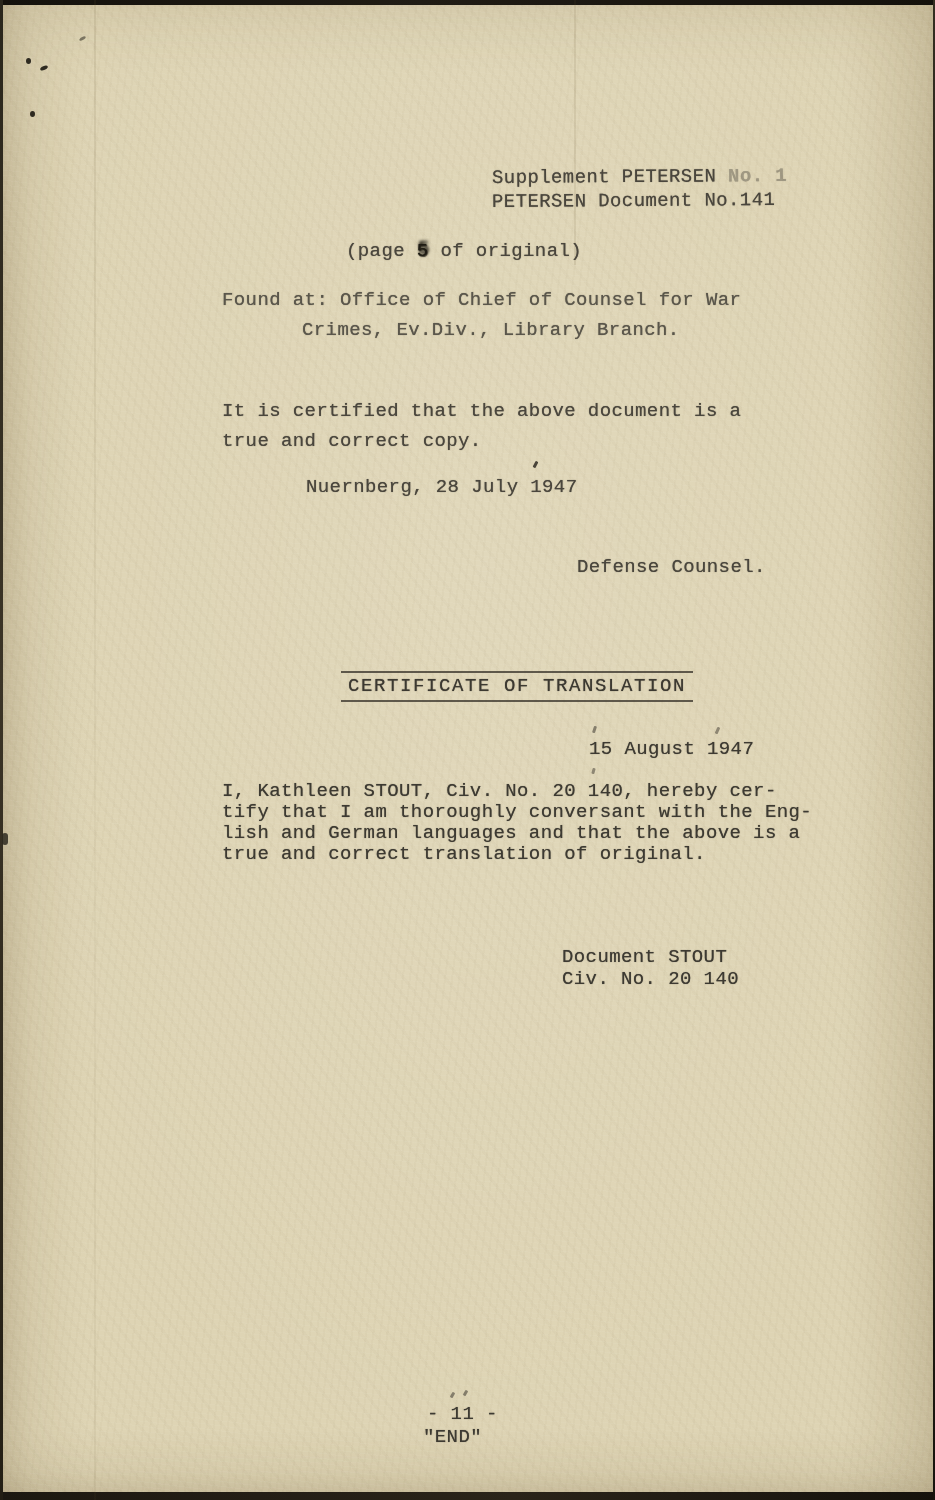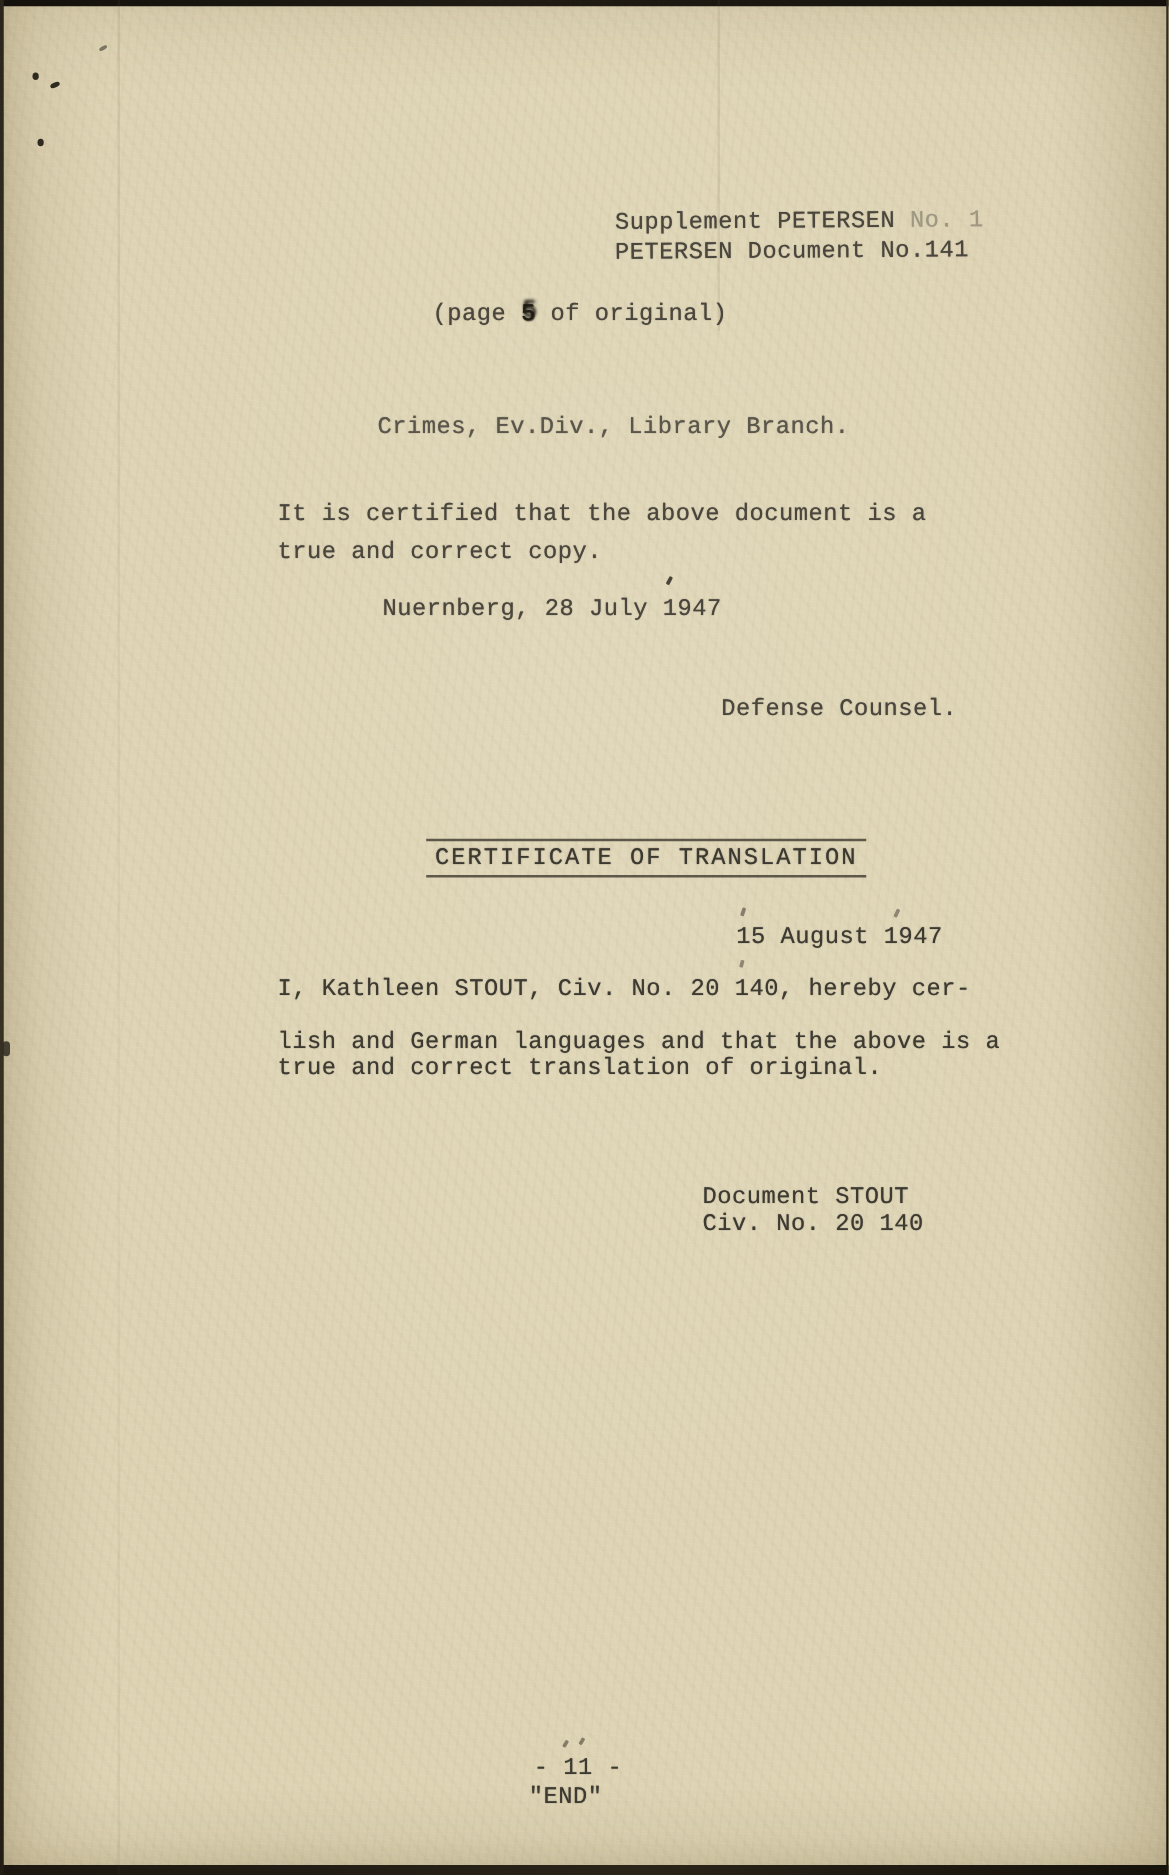--- a/index.html
+++ b/index.html
@@ -27,21 +27,21 @@
     white-space:pre;
     font-size:19px;
     line-height:20px;
     letter-spacing:0.4px;
     color:#46423a;
     text-shadow:0 0 0.9px rgba(62,57,48,0.75);
   }
   .ink-dark{color:#3d3a32;}
   .ink-med{color:#4a463d;}
   .ink-light{color:#5a564b;}
-  .faint{opacity:0.42;}
+  .faint{opacity:0.42;font-weight:bold;}
   .smudge{position:relative;color:#232018;text-shadow:0 0 1px #232018,0.8px 0.6px 1.2px rgba(28,24,17,0.9);}
   .smudge-ghost{position:absolute;left:1px;top:-2px;color:#1d1a13;filter:blur(1.4px);}
   .heading-box{
     border-top:2px solid rgba(58,53,44,0.78);
     border-bottom:2px solid rgba(58,53,44,0.78);
     padding:2px 7px 3px 7px;
     letter-spacing:1.6px;
     color:#3c3931;
     text-shadow:0 0 1px rgba(55,50,42,0.8);
   }
@@ -80,33 +80,35 @@
   <div class="tick" style="left:716px;top:727px;width:3px;height:7px;transform:rotate(25deg);opacity:0.55;"></div>
   <div class="tick" style="left:592px;top:768px;width:3px;height:6px;transform:rotate(15deg);opacity:0.55;"></div>
   <div class="tick" style="left:451px;top:1392px;width:3px;height:6px;transform:rotate(30deg);opacity:0.6;"></div>
   <div class="tick" style="left:464px;top:1390px;width:3px;height:6px;transform:rotate(30deg);opacity:0.6;"></div>
 
   <div class="tw ink-med" style="left:492px;top:167px;transform:rotate(-0.4deg);"><span>Supplement PETERSEN </span><span class="faint">No. 1</span></div>
   <div class="tw ink-med" style="left:492px;top:191px;transform:rotate(-0.4deg);">PETERSEN Document No.141</div>
 
   <div class="tw ink-med" style="left:346px;top:241px;"><span>(page </span><span class="smudge"><span>5</span><span class="smudge-ghost">5</span></span><span> of original)</span></div>
 
-  <div class="tw ink-light" style="left:302px;top:320px;margin-top:11px;">Crimes, Ev.Div., Library Branch.</div>
+  <div class="tw ink-light" style="left:222px;top:290px;">Found at: Office of Chief of Counsel for War</div>
+  <div class="tw ink-light" style="left:302px;top:320px;">Crimes, Ev.Div., Library Branch.</div>
 
   <div class="tw ink-med" style="left:222px;top:401px;text-align:right;">It is certified that the above document is a</div>
   <div class="tw ink-med" style="left:222px;top:431px;">true and correct copy.</div>
   <div class="tw ink-med" style="left:306px;top:477px;">Nuernberg, 28 July 1947</div>
 
   <div class="tw ink-med" style="left:577px;top:557px;">Defense Counsel.</div>
 
   <div class="tw" style="left:341px;top:676px;"><span class="heading-box">CERTIFICATE OF TRANSLATION</span></div>
 
   <div class="tw ink-dark" style="left:589px;top:739px;">15 August 1947</div>
 
   <div class="tw ink-dark" style="left:222px;top:781px;">I, Kathleen STOUT, Civ. No. 20 140, hereby cer-</div>
+  <div class="tw ink-dark" style="left:222px;top:802px;">tify that I am thoroughly conversant with the Eng-</div>
   <div class="tw ink-dark" style="left:222px;top:844px;">true and correct translation of original.</div>
   <div class="tw ink-dark" style="left:222px;top:823px;">lish and German languages and that the above is a</div>
 
   <div class="tw ink-dark" style="left:562px;top:947px;">Document STOUT</div>
   <div class="tw ink-dark" style="left:562px;top:969px;">Civ. No. 20 140</div>
 
   <div class="tw ink-dark" style="left:427px;top:1404px;">- 11 -</div>
   <div class="tw ink-dark" style="left:423px;top:1427px;">"END"</div>
 
 </div>

